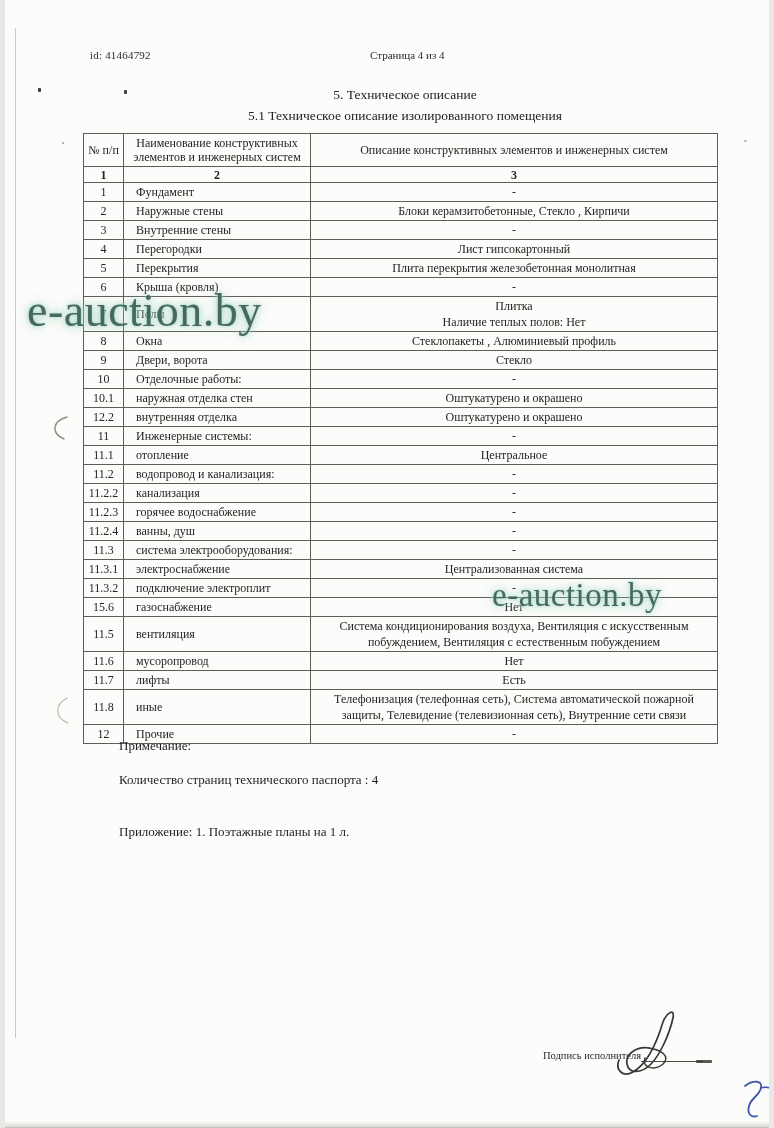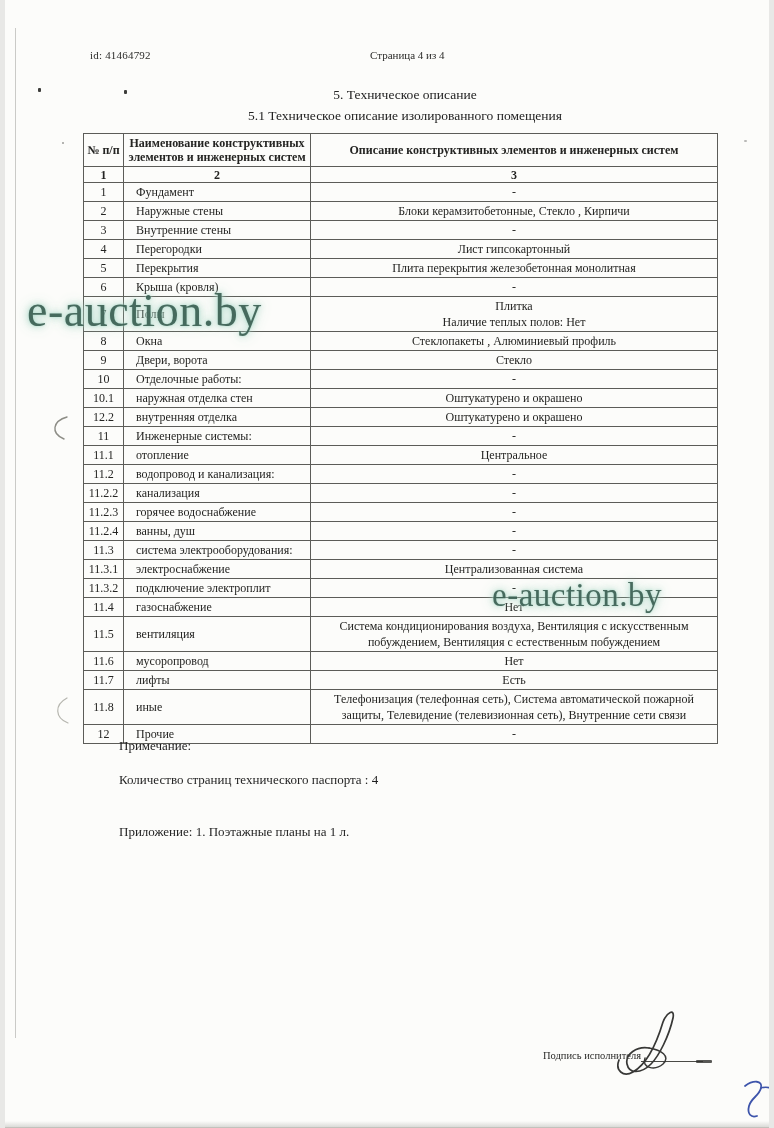--- a/index.html
+++ b/index.html
@@ -26,21 +26,21 @@
   
   table.spec{
     position:absolute;left:78px;top:133px;width:634px;
     border-collapse:collapse;table-layout:fixed;
     font-size:12px;color:#242422;
   }
   table.spec col.c1{width:40px;}
   table.spec col.c2{width:187px;}
   table.spec col.c3{width:407px;}
   table.spec th,table.spec td{border:1px solid #5c5c58;}
-  table.spec th{font-weight:bold;font-size:12px;line-height:14px;padding:2px 2px;text-align:center;vertical-align:middle;}
+  table.spec th{font-weight:normal;font-size:12px;line-height:14px;padding:2px 2px;text-align:center;vertical-align:middle;}
   tr.colnums td{font-weight:bold;text-align:center;height:15px;line-height:14px;padding:0;}
   tbody.rows td{line-height:16px;padding:1px 3px;vertical-align:middle;}
   tbody.rows td.num{text-align:center;padding:1px 1px;}
   tbody.rows td.name{text-align:left;padding-left:12px;}
   tbody.rows td.value{text-align:center;white-space:pre-line;}
   
   .watermark{
     position:absolute;
     font-family:"Liberation Serif", serif;
     color:rgba(42,78,65,.8);
@@ -201,21 +201,21 @@
           <td class="num">11.3.1</td>
           <td class="name">электроснабжение</td>
           <td class="value">Централизованная система</td>
         </tr>
         <tr>
           <td class="num">11.3.2</td>
           <td class="name">подключение электроплит</td>
           <td class="value">-</td>
         </tr>
         <tr>
-          <td class="num">11.4</td>
+          <td class="num">15.6</td>
           <td class="name">газоснабжение</td>
           <td class="value">Нет</td>
         </tr>
         <tr>
           <td class="num">11.5</td>
           <td class="name">вентиляция</td>
           <td class="value">Система кондиционирования воздуха, Вентиляция с искусственным побуждением, Вентиляция с естественным побуждением</td>
         </tr>
         <tr>
           <td class="num">11.6</td>

